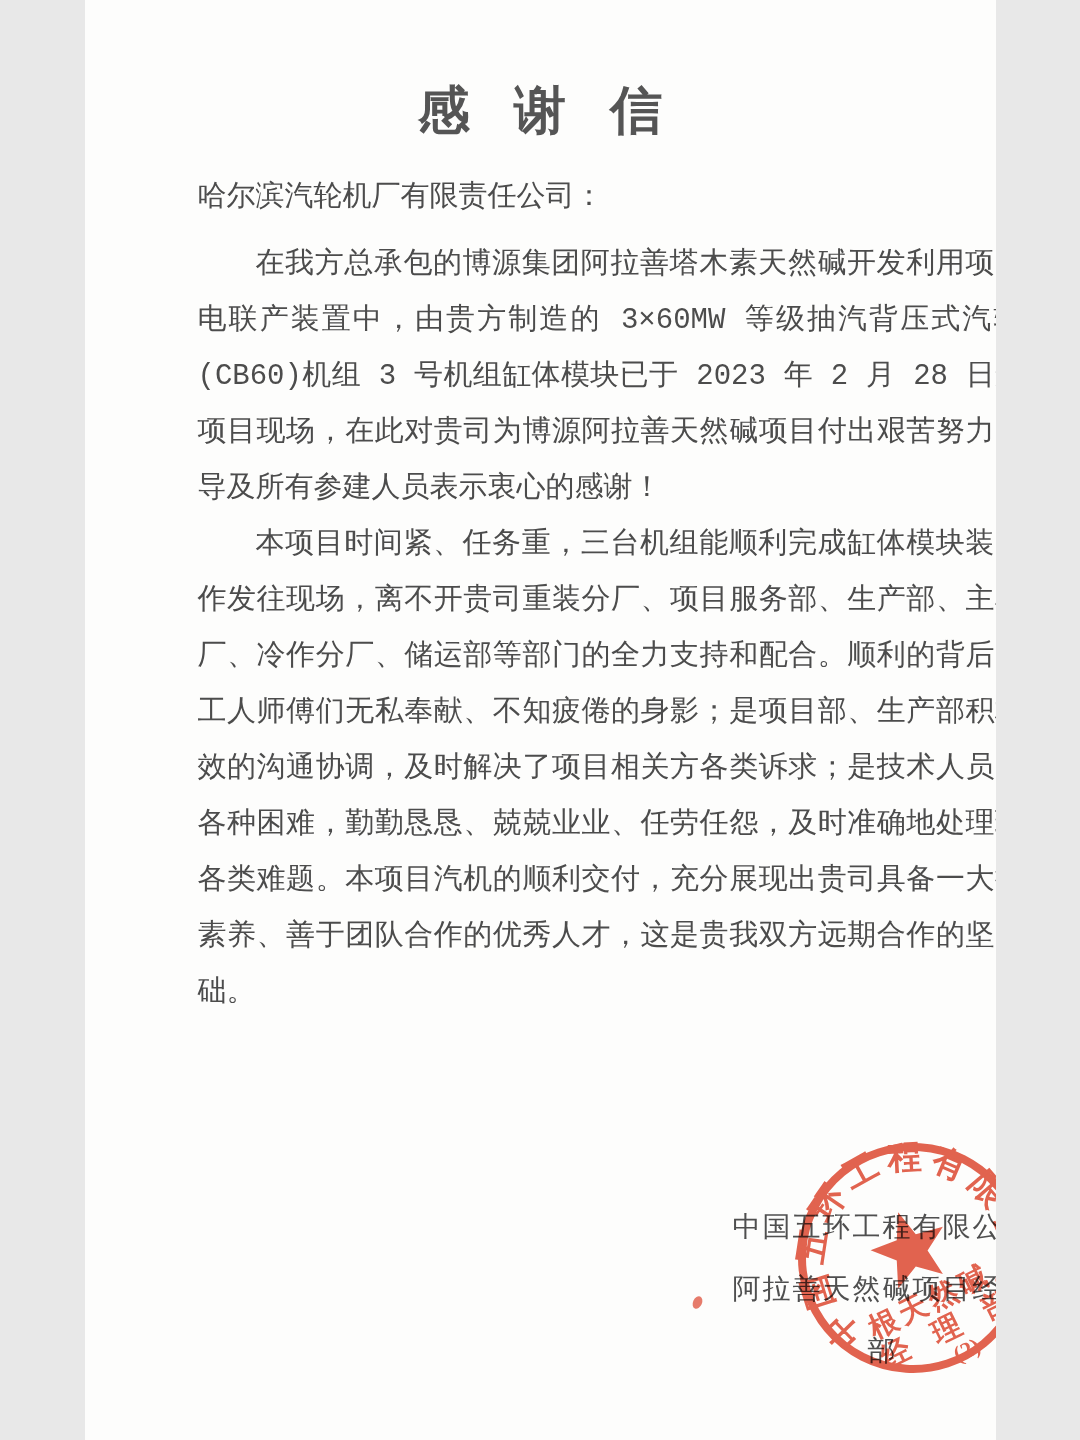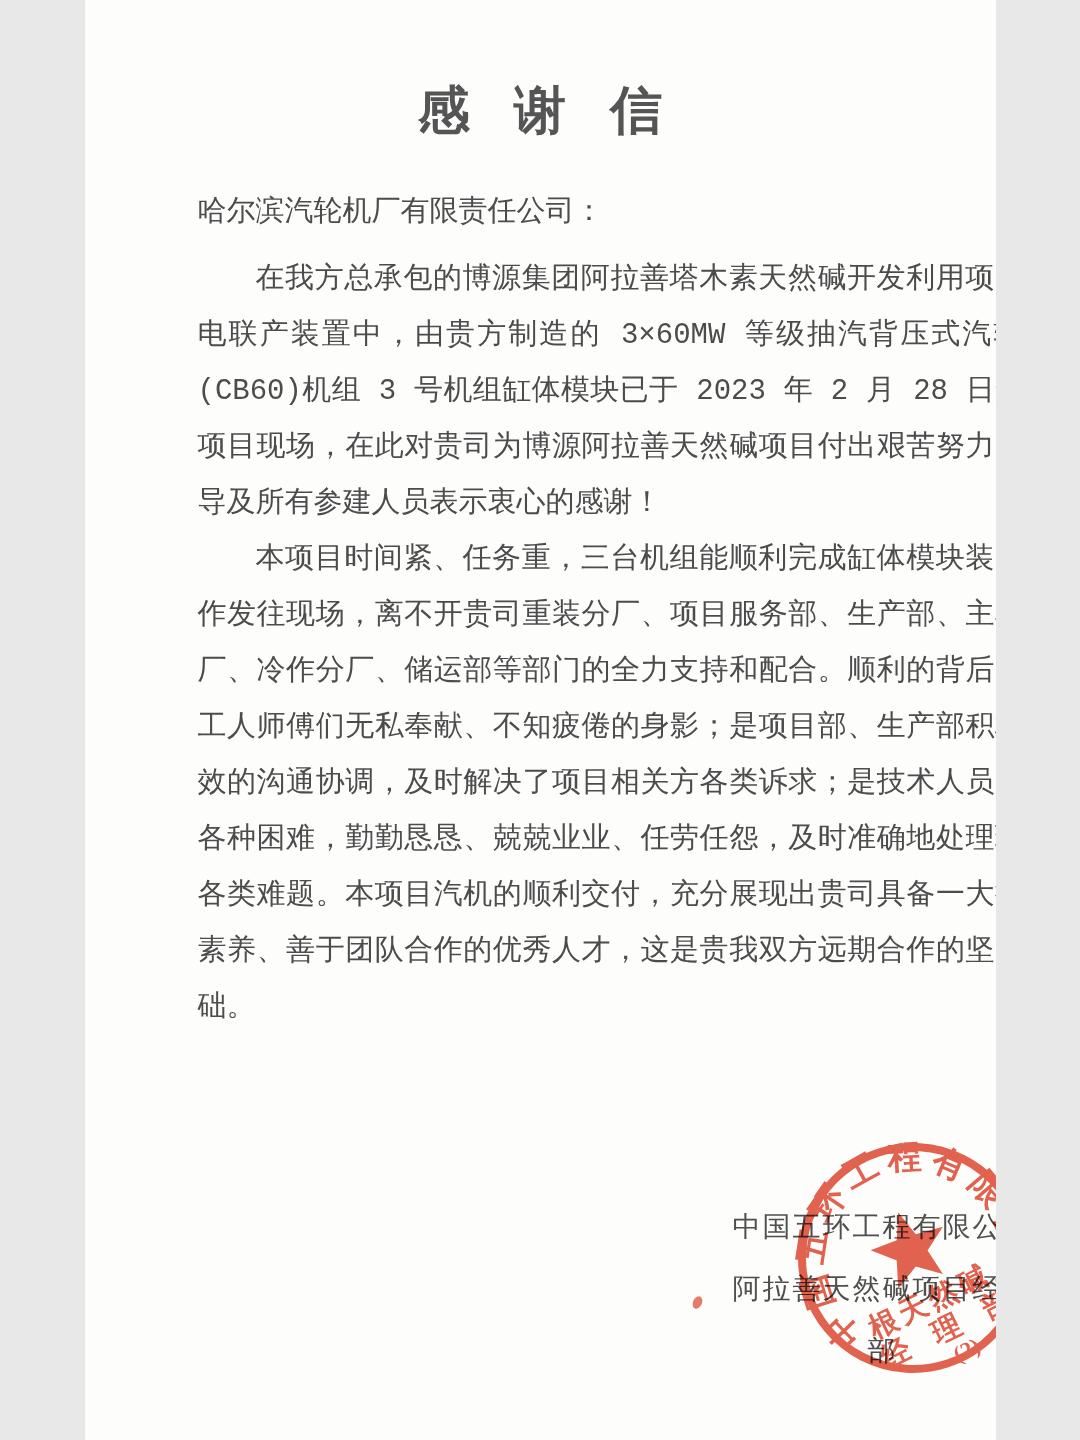--- a/index.html
+++ b/index.html
@@ -23,21 +23,21 @@
     text-align: center;
     font-size: 52px;
     font-weight: 600;
     color: #555555;
     letter-spacing: 0.85em;
     padding-left: 0.85em; 
   }
   .letter-body {
     position: absolute;
     left: 113px;
-    top: 182px;
+    top: 167px;
     width: 856px;
     font-size: 29px;
     line-height: 56px;
     text-align: justify;
     color: #4c4c4c;
   }
   .salutation {
     text-indent: 0;
     margin-bottom: 14px;
   }

